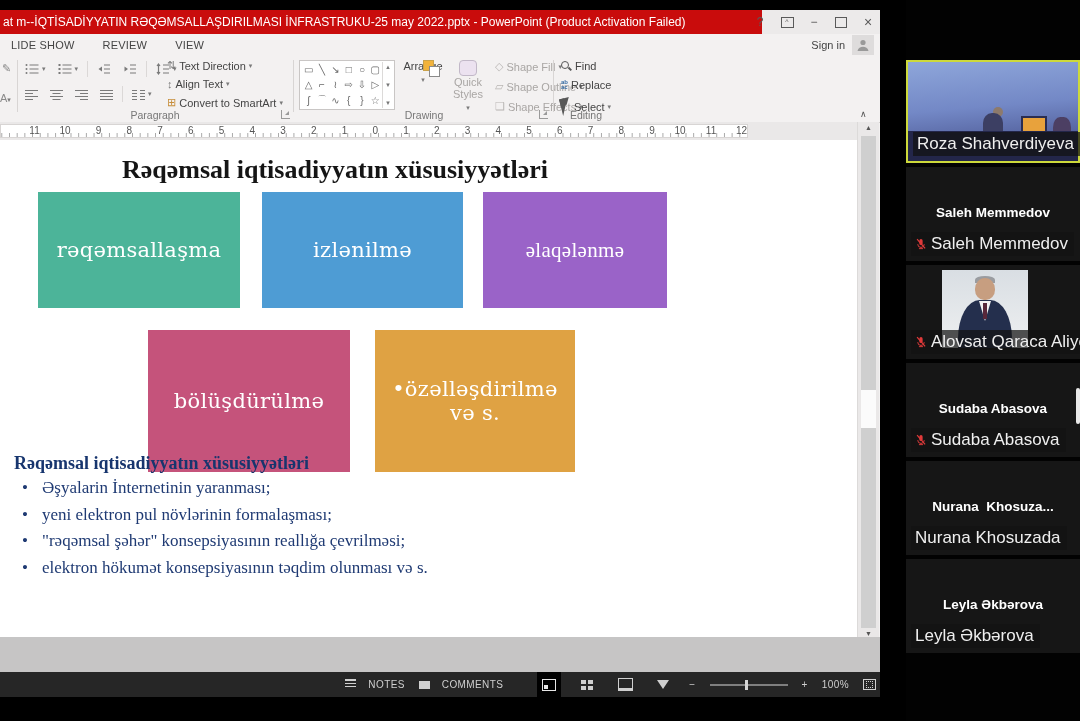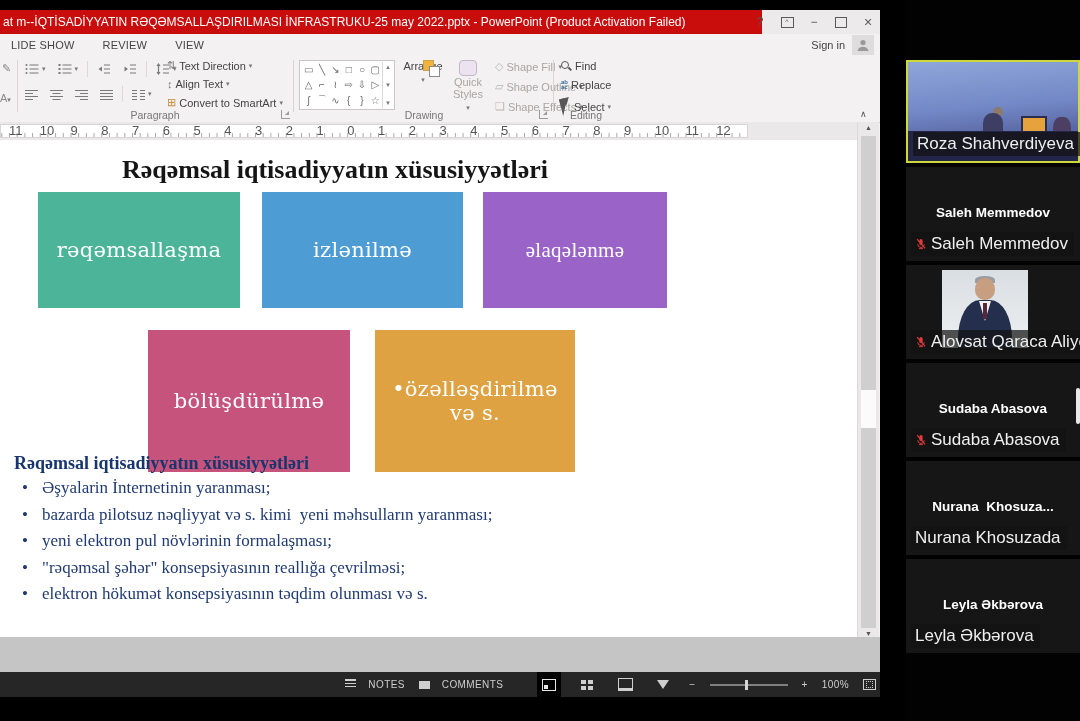--- a/index.html
+++ b/index.html
@@ -62,21 +62,21 @@
   .mag::after{content:"";position:absolute;left:7px;top:7px;width:4px;height:1.6px;background:#585858;transform:rotate(45deg);}
   .repl{font-size:6px;line-height:5px;color:#3a6ea5;font-weight:bold;text-align:left;}
   .cursor-ico{width:0;height:0;border-left:5px solid #585858;border-right:4px solid transparent;border-bottom:10px solid transparent;border-top:7px solid #585858; transform:rotate(-14deg);width:1px;}
   
   #collapse{position:absolute;left:860px;top:99px;font-size:9px;color:#555;}
   
   #rulerrow{position:absolute;left:0;top:112px;width:857px;height:18px;background:#eae8e8;}
   #ruler{position:absolute;left:0;top:2px;width:748px;height:14px;background:#fff;border:1px solid #d8d5d4;box-sizing:border-box;
     background-image:linear-gradient(to right,#a6a6a6 1px,transparent 1px);background-size:7.7px 4px;background-repeat:repeat-x;background-position:8px 100%;}
   #ruler .nums{display:flex;padding-left:8px;}
-  #ruler .rnum{width:30.8px;text-align:left;font-size:13px;color:#555;line-height:11px;}
+  #ruler .rnum{width:30.8px;text-align:right;font-size:10px;color:#555;line-height:11px;}
   
   #slide{position:absolute;left:0;top:130px;width:857px;height:497px;background:#fff;overflow:hidden;}
   #slide-title{position:absolute;left:10px;top:15px;width:650px;text-align:center;
     font-family:"Liberation Serif",serif;font-weight:bold;font-size:26px;color:#151515;}
   .boxrow1{position:absolute;left:0;top:52px;width:700px;height:116px;}
   .boxrow2{position:absolute;left:0;top:190px;width:700px;height:142px;}
   .cbox{position:absolute;height:100%;display:flex;align-items:center;justify-content:center;text-align:center;
     color:#fff;font-family:"DejaVu Serif",serif;font-size:21px;font-weight:500;letter-spacing:.3px;padding:0 8px;box-sizing:border-box;}
   #list-head{position:absolute;left:14px;top:313px;font-family:"Liberation Serif",serif;font-weight:bold;font-size:18px;color:#17356e;}
   #bullets{position:absolute;left:18px;top:338px;width:640px;margin:0;padding:0;list-style:none;}
@@ -413,21 +413,20 @@
 
           <div class="cbox" style="background-color: rgb(223, 162, 67); left: 375px; width: 200px;">
             <span>•özəlləşdirilmə və s.</span>
           </div>
         </div>
 
       <div id="list-head">Rəqəmsal iqtisadiyyatın xüsusiyyətləri</div>
       <ul id="bullets">
 
       <li><span>Əşyalarin İnternetinin yaranması;</span></li>
-          <li><span>bazarda pilotsuz nəqliyyat və s. kimi  yeni məhsulların yaranması;</span></li>
           <li><span>yeni elektron pul növlərinin formalaşması;</span></li>
           <li><span>"rəqəmsal şəhər" konsepsiyasının reallığa çevrilməsi;</span></li>
           <li><span>elektron hökumət konsepsiyasının təqdim olunması və s.</span></li>
         </ul>
     </div>
 
     <div id="vscroll">
       <span class="arr" style="top:2px;">▲</span>
       <div class="track"></div>
       <div class="thumb"></div>

